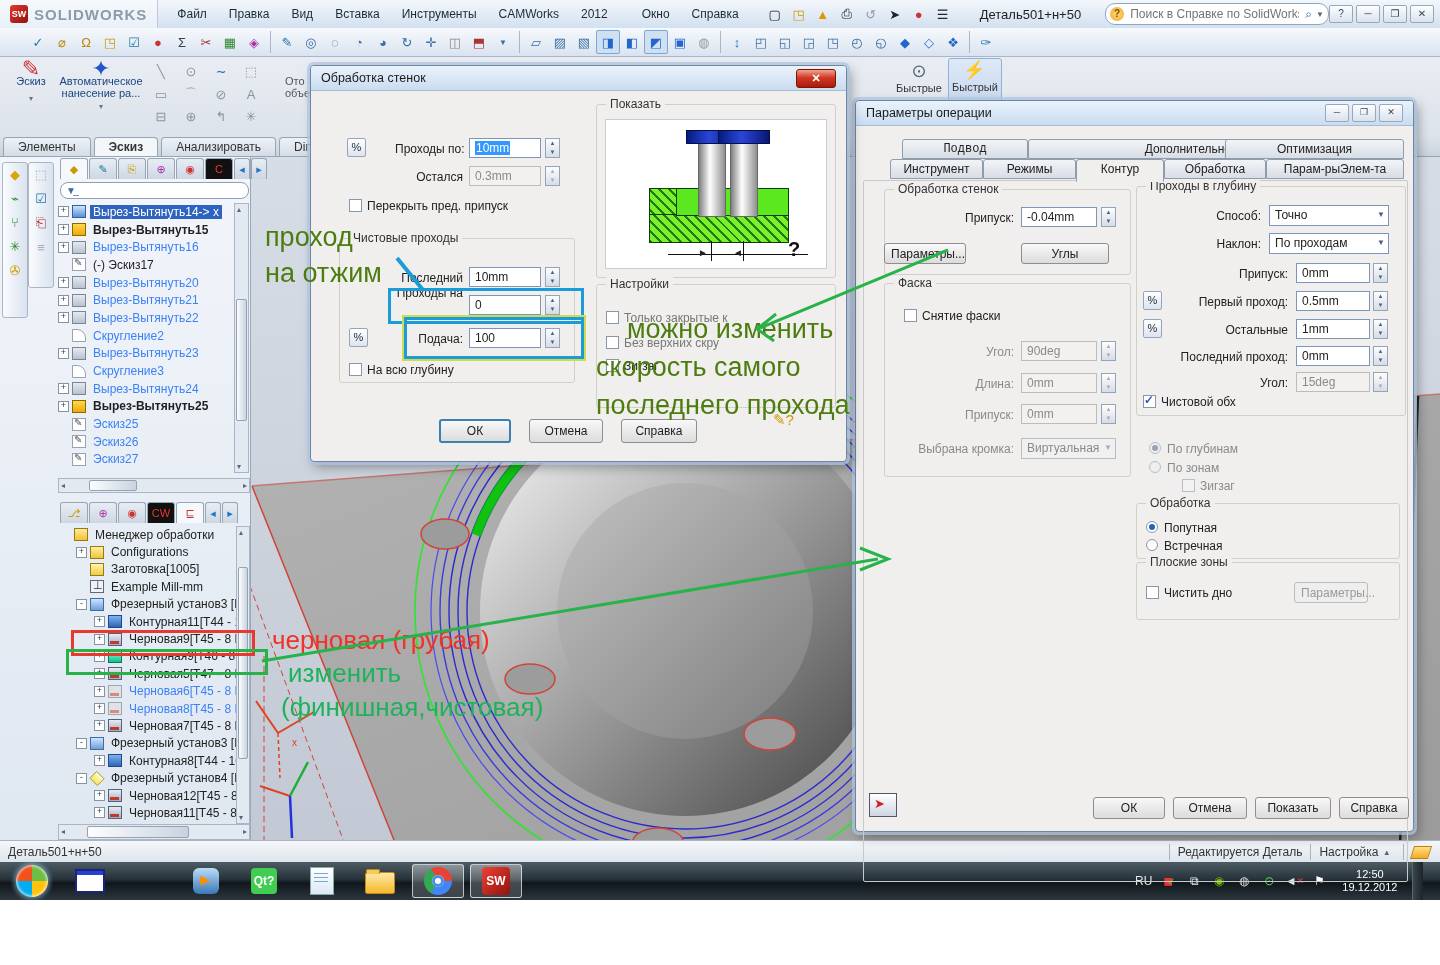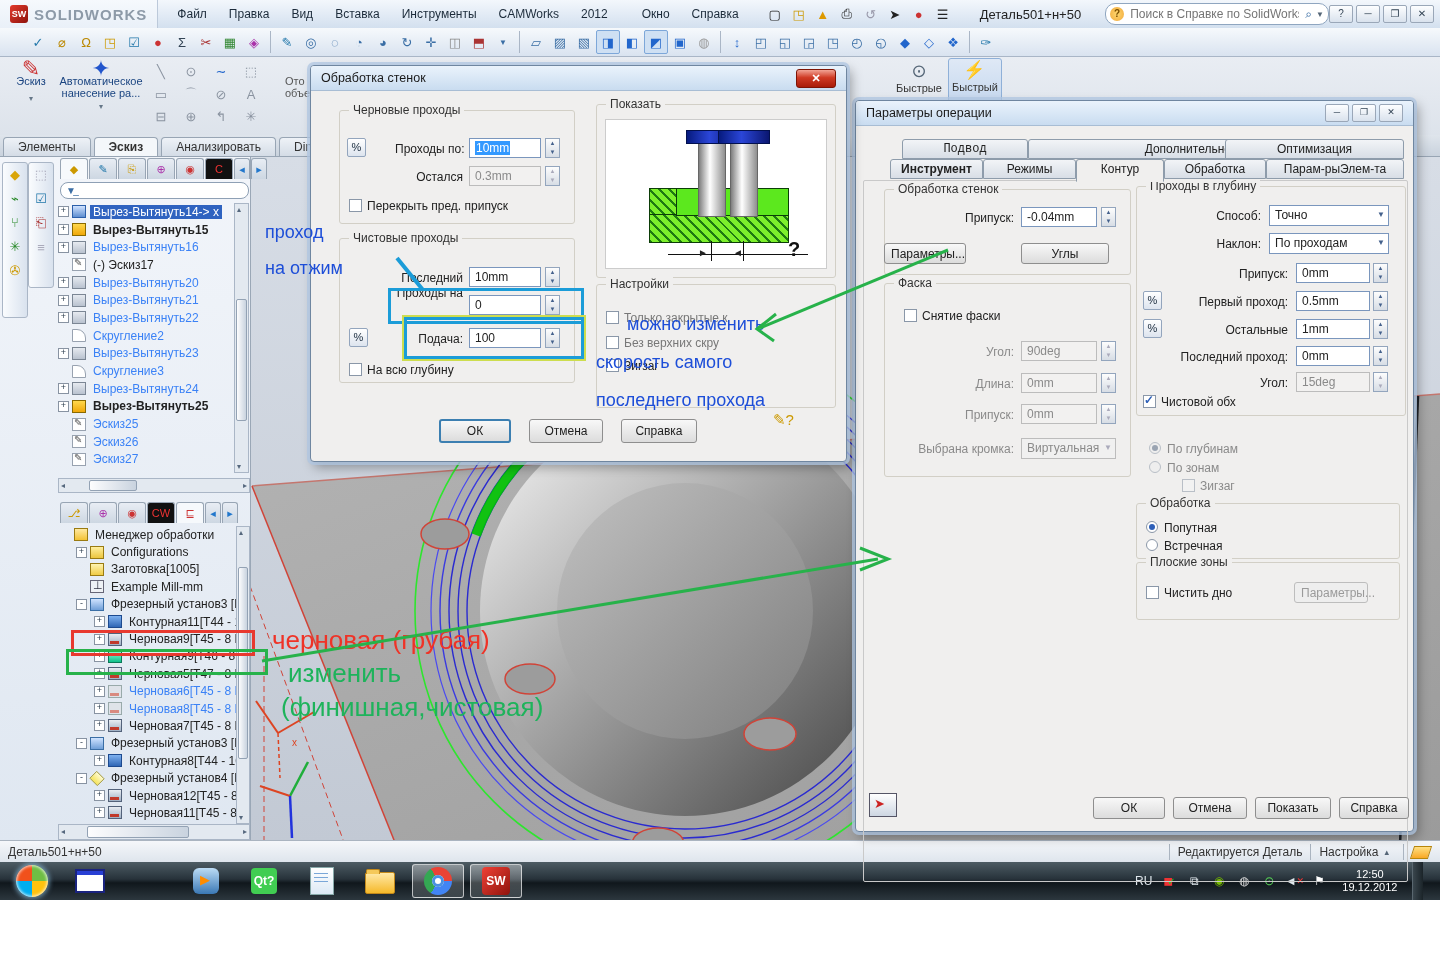--- a/index.html
+++ b/index.html
@@ -117,21 +117,21 @@
   .otab{position:absolute;height:20px;border:1px solid #8e9cab;background:linear-gradient(#f2f4f7,#d8dee6);text-align:center;font-size:12px;line-height:19px;border-radius:3px 3px 0 0;box-sizing:border-box;color:#222}
   .otab.active{background:#f0efee;border-bottom-color:#f0efee;font-weight:normal;height:23px;z-index:2}
   
   .hatch{position:absolute;background:repeating-linear-gradient(45deg,#1f7a12 0 2px,#7df02c 2px 7px);border:1px solid #0c3d08}
   .solidgreen{position:absolute;background:#5ce81e;border:1px solid #0c3d08}
   .cyl{position:absolute;background:linear-gradient(90deg,#7e7e7e,#ffffff 42%,#8f8f8f);border:1px solid #666}
   .cap{position:absolute;background:linear-gradient(90deg,#061a7e,#2b46d8 45%,#0a1670);border:1px solid #02104e}
   .dimline{position:absolute;background:#111}
   .dimtxt{position:absolute;font-weight:bold;font-size:20px;color:#111}
   
-  .annblue{position:absolute;color:#1d4ed8;font-size:18px;z-index:30;white-space:nowrap}
+  .annblue{position:absolute;color:#4d7c0f;font-size:27px;z-index:30;white-space:nowrap}
   .annred{position:absolute;color:#ef3327;font-size:26px;z-index:30;white-space:nowrap}
   .anngreen{position:absolute;color:#1eb35b;font-size:26px;z-index:30;white-space:nowrap}
   .bluerect{position:absolute;border:3px solid #1b9cd8;z-index:29}
   .redbox{position:absolute;border:3px solid #e8392f;z-index:15}
   .greenbox{position:absolute;border:3px solid #27b24a;z-index:15}
   
   .statusbar{position:absolute;left:0;top:840px;width:1440px;height:22px;background:linear-gradient(#f5f7fa,#dde4ec);border-top:1px solid #aab4c0;display:flex;align-items:center;z-index:5;font-size:12px;color:#333}
   .ssep{width:1px;height:16px;background:#aab4c0;margin:0 8px}
   .taskbar{position:absolute;left:0;top:862px;width:1440px;height:38px;background:linear-gradient(#4d5c64,#27323a 45%,#10171c 55%,#2c373e);display:flex;align-items:center;z-index:5}
   .tbtn{width:52px;height:34px;margin-left:6px;border-radius:3px;display:flex;align-items:center;justify-content:center;flex:none}
@@ -611,23 +611,20 @@
 
   <div class="redbox" style="left:71px;top:630px;width:178px;height:20px"></div>
   <div class="greenbox" style="left:66px;top:649px;width:196px;height:20px"></div>
 
   <div class="win" style="left:310px;top:65px;width:535px;height:395px;z-index:10">
     <div class="wtitle">
       <span>Обработка стенок</span>
       <span class="xbtn">✕</span>
     </div>
 
-    <div class="grp" style="left:28px;top:44px;width:234px;height:112px">
-      <span class="gt">Черновые проходы</span>
-    </div>
     <span class="pct" style="left:36px;top:72px">%</span>
     <span class="flbl" style="left:84px;top:76px;width:68px;text-align:right">Проходы по:</span>
     <div class="fld" style="left:158px;top:72px;width:72px"><span class="selval">10mm</span></div>
     <div class="spin" style="left:234px;top:72px">
         <i>▲</i>
         <i>▼</i>
       </div>
     <span class="flbl" style="left:84px;top:104px;width:68px;text-align:right">Остался</span>
     <div class="fld dis" style="left:158px;top:100px;width:72px"><span>0.3mm</span></div>
     <div class="spin dis" style="left:234px;top:100px">
@@ -704,21 +701,21 @@
       <span class="wbtn2">❐</span>
       <span class="wbtn2">✕</span>
     </div>
 
     <div id="tabstop">
         <span class="otab" style="left: 46px; top: 38px; width: 126px; font-family: Liberation Mono, monospace;">Подвод</span>
         <span class="otab" style="left: 172px; top: 38px; width: 204px; text-align: right;">Дополнительно</span>
         <span class="otab" style="left: 369px; top: 38px; width: 179px;">Оптимизация</span>
       </div>
     <div id="tabsbot">
-        <span class="otab" style="left: 34px; top: 58px; width: 93px; font-weight: bold;">Инструмент</span>
+        <span class="otab" style="left: 34px; top: 58px; width: 93px;">Инструмент</span>
         <span class="otab" style="left: 127px; top: 58px; width: 93px;">Режимы</span>
         <span class="otab active" style="left: 220px; top: 58px; width: 88px;">Контур</span>
         <span class="otab" style="left: 308px; top: 58px; width: 102px;">Обработка</span>
         <span class="otab" style="left: 410px; top: 58px; width: 138px;">Парам-рыЭлем-та</span>
       </div>
 
     <div style="position:absolute;left:7px;top:79px;width:543px;height:700px;border:1px solid #c9c9c9;border-radius:2px"></div>
 
     <div class="grp" style="left:28px;top:88px;width:245px;height:84px">
       <span class="gt">Обработка стенок</span>

